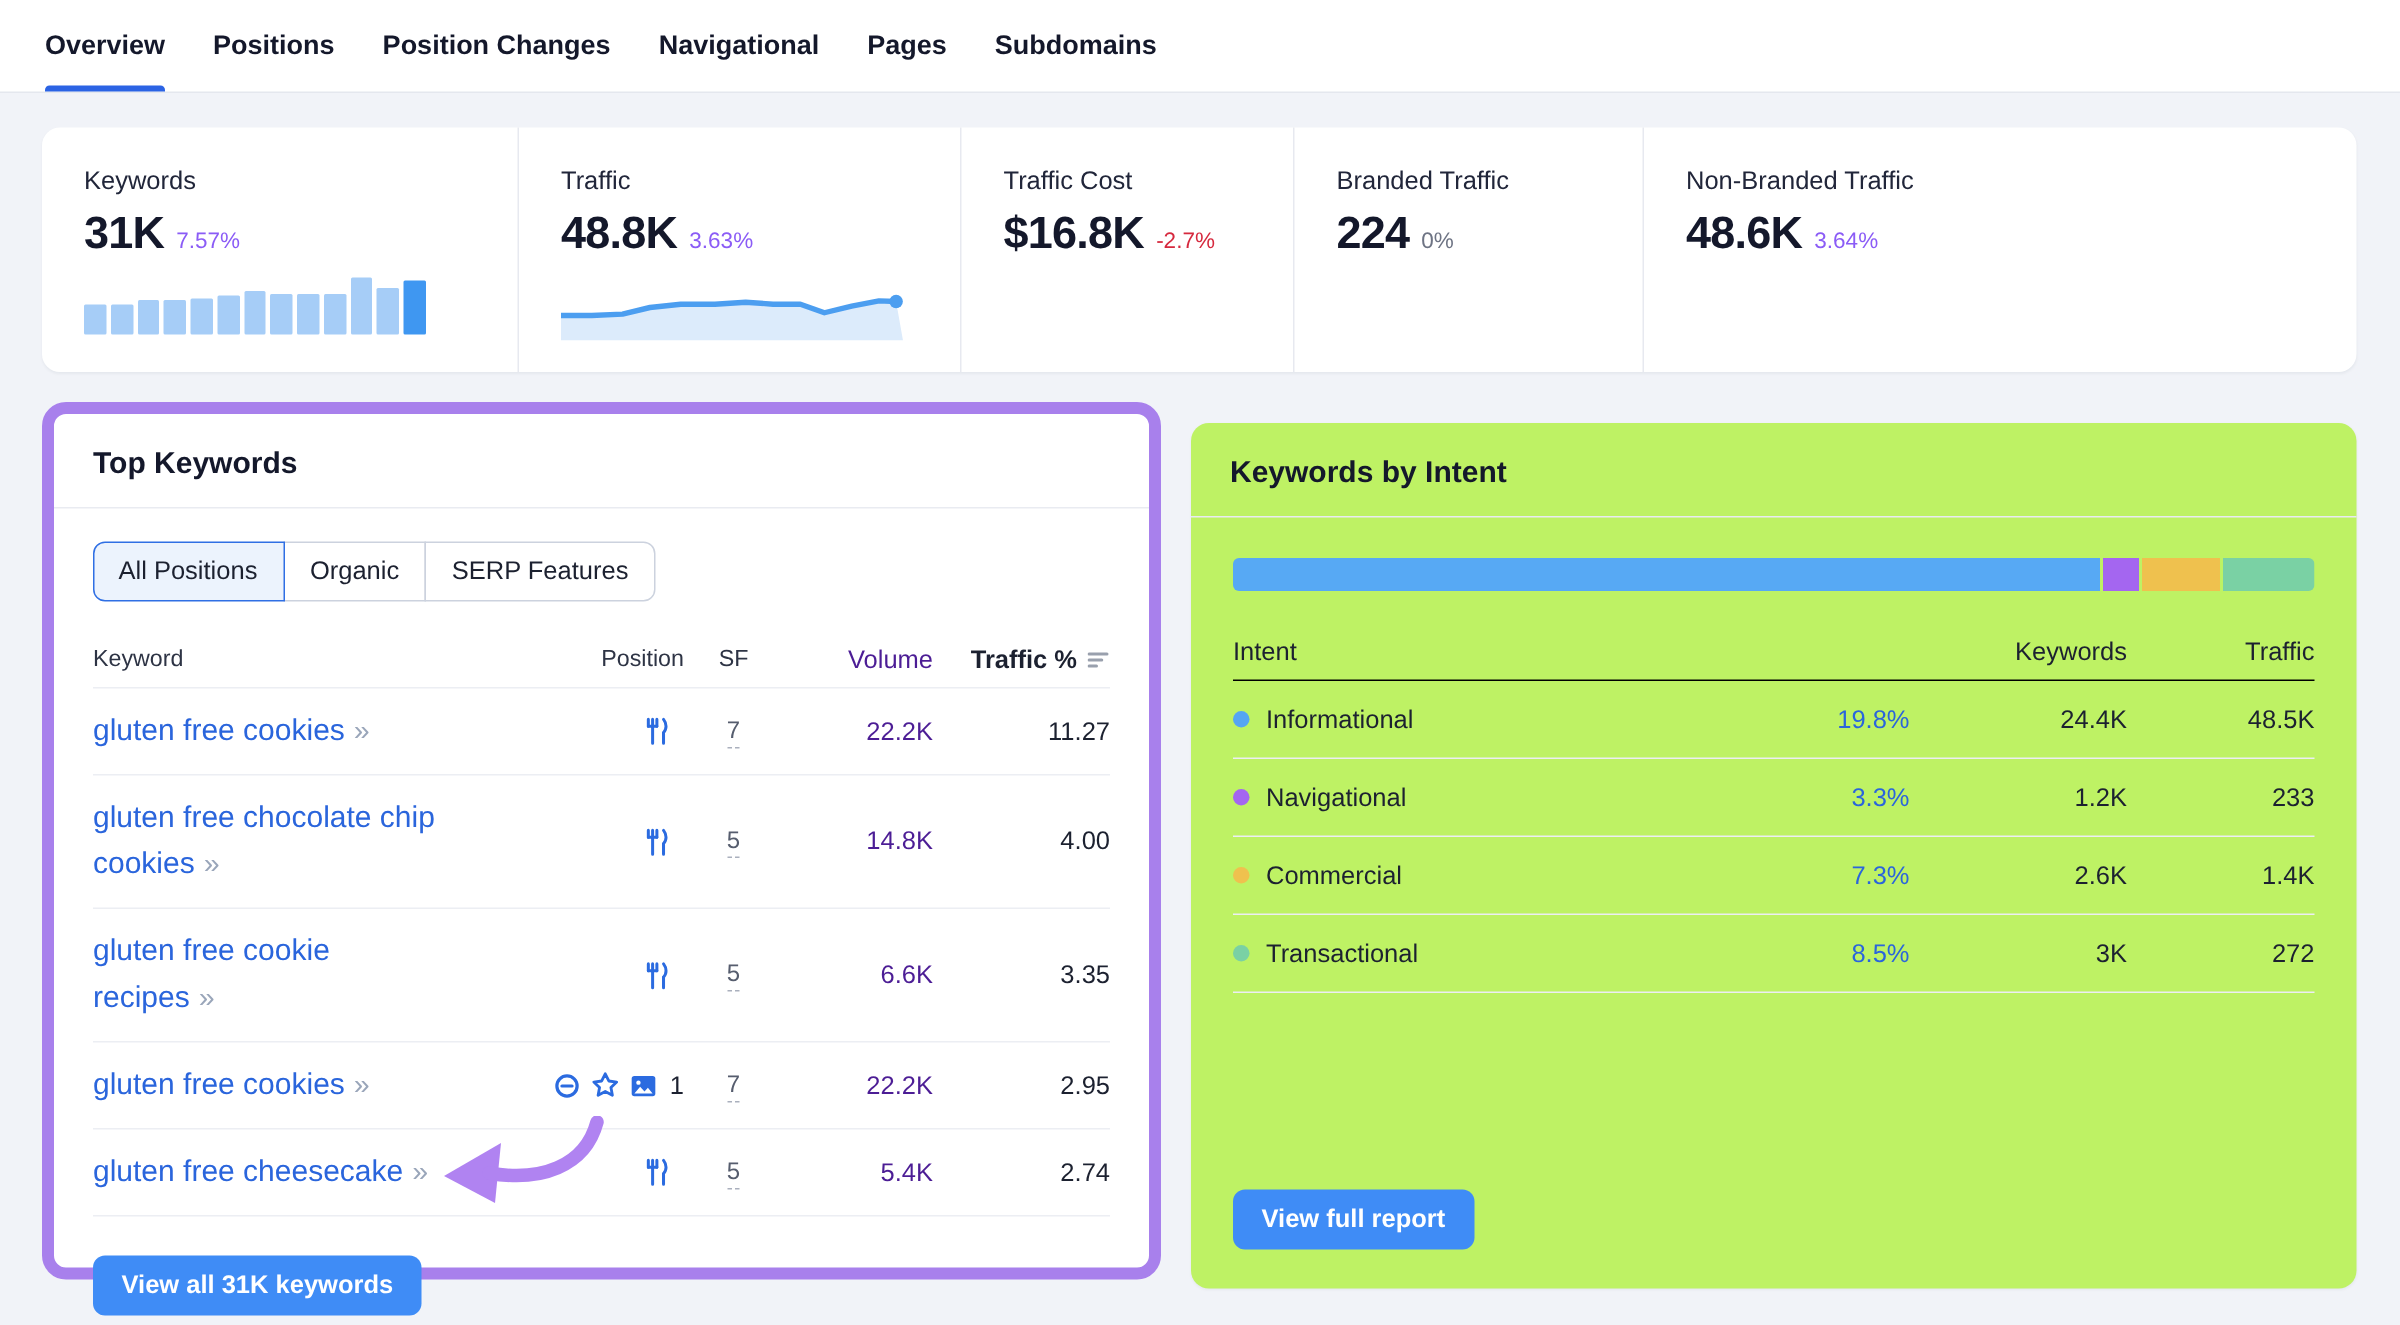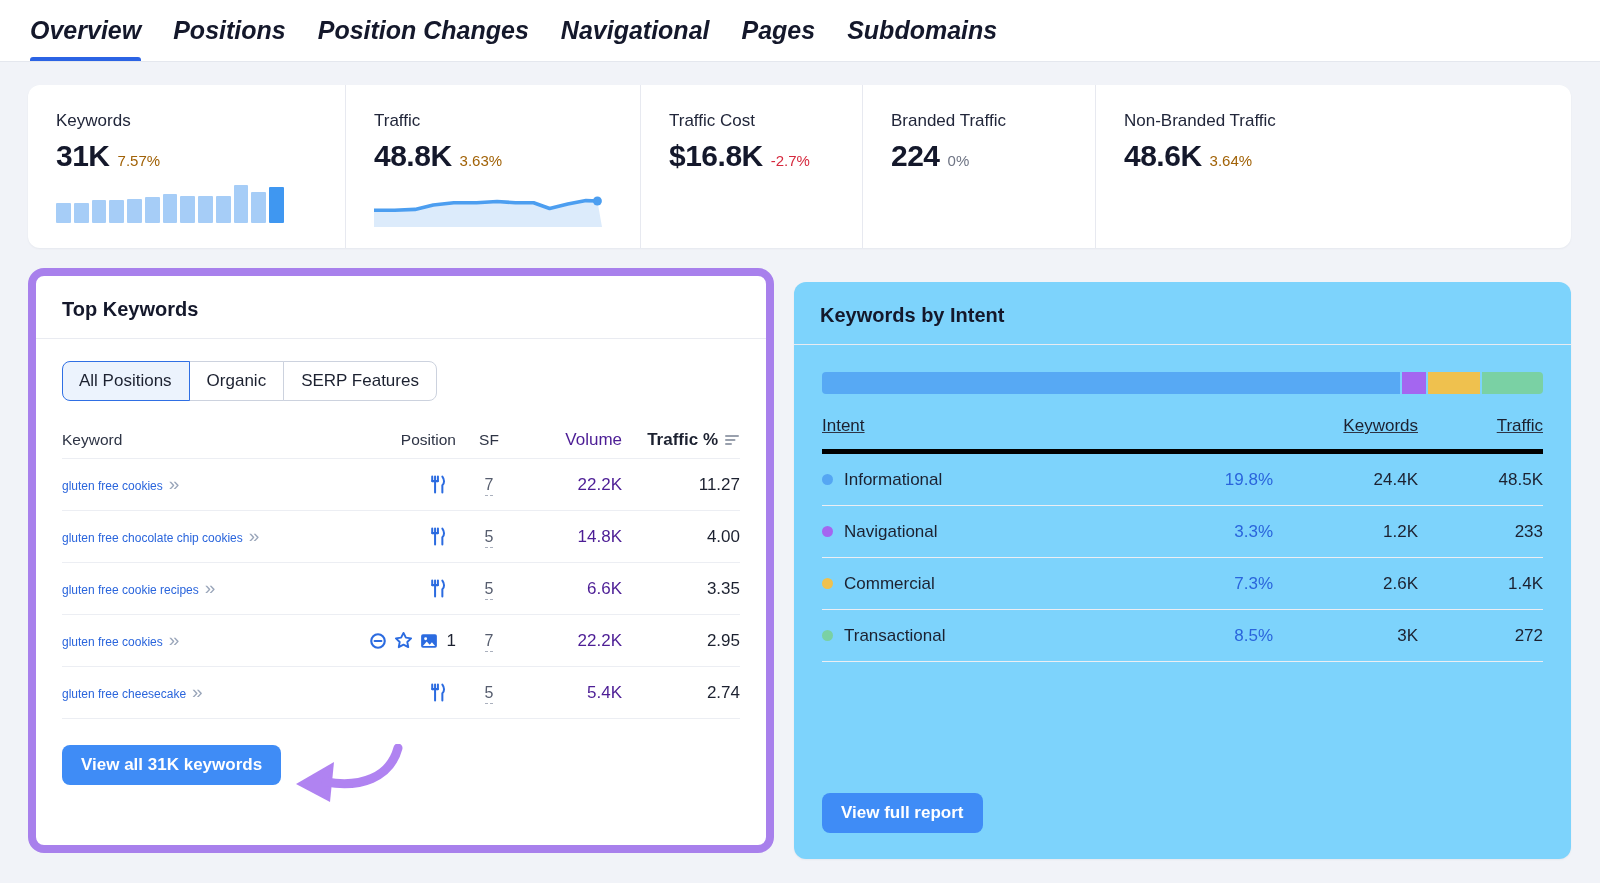--- a/index.html
+++ b/index.html
@@ -15,25 +15,24 @@
     background:#fff;
     border-bottom:1px solid #e4e7ee;
     height:62px;
     display:flex;
     align-items:stretch;
     padding-left:30px;
   }
   .topnav .tab {
     position:relative;
     display:flex; align-items:center;
-    font-size:25px; font-weight:700; color:#14182b;
+    font-size:18px; font-weight:700; color:#14182b;
     margin-right:32px;
     cursor:pointer;
     white-space:nowrap;
-    font-style:italic;
   }
   .topnav .tab--active::after {
     content:""; position:absolute; left:0; right:0; bottom:0;
     height:4px; background:#2b63e4; border-radius:3px 3px 0 0;
   }
   
   .stats-card {
     margin:23px 29px 0 28px;
     background:#fff;
     border-radius:12px;
@@ -48,21 +47,21 @@
   .stat + .stat { border-left:1px solid #e7e9f0; }
   .stat--keywords   { width:317px; }
   .stat--traffic    { width:295px; }
   .stat--cost       { width:222px; }
   .stat--branded    { width:233px; }
   .stat--nonbranded { flex:1; }
   .stat-label { font-size:17px; color:#21263a; margin-bottom:8px; }
   .stat-valrow { display:flex; align-items:baseline; gap:8px; }
   .stat-value { font-size:30px; font-weight:800; letter-spacing:-.5px; color:#14182b; }
   .stat-delta { font-size:15px; font-weight:400; }
-  .delta--green { color:#a16207; }
+  .delta--green { color:#8b5cf6; }
   .delta--red   { color:#d6293e; }
   .delta--gray  { color:#6e7484; }
   .mini-chart { margin-top:10px; height:40px; width:228px; position:relative; }
   .mini-bars { display:flex; align-items:flex-end; gap:3px; height:40px; }
   .mini-bar { flex:1; background:#a6cdf7; border-radius:1px; }
   .mini-bar--last { background:#3f97f1; }
   
   .main-row {
     display:flex;
     align-items:flex-start;
@@ -108,21 +107,21 @@
     font-size:15.5px; color:#2e3445;
     border-bottom:1px solid #eceef3;
   }
   .tk-row { border-bottom:1px solid #eceef3; padding:13px 0; min-height:52px; }
   .c-kw  { flex:1; padding-right:6px; }
   .c-pos { width:150px; display:flex; justify-content:flex-end; align-items:center; gap:7px; }
   .c-sf  { width:66px; text-align:center; }
   .c-vol { width:100px; text-align:right; font-size:17px; color:#4c1d95; }
   .c-traf{ width:118px; text-align:right; font-size:17px; color:#1c2130; }
   .c-traf--head { display:flex; justify-content:flex-end; align-items:center; gap:7px;font-weight:bold; }
-  .kw-link { font-size:12px; color:#2a65dc; cursor:pointer; line-height:1.55; }
+  .kw-link { font-size:20px; color:#2a65dc; cursor:pointer; line-height:1.55; }
   .kw-chev { color:#9aa6ba; font-size:19px; margin-left:6px; cursor:pointer; }
   .sf-num {
     font-size:16px; color:#565d6e;
     border-bottom:1.5px dashed #aab0bd;
     padding-bottom:2px; cursor:pointer;
   }
   .pos-num { font-size:17px; color:#1c2130; margin-left:2px; }
   .pos-icons { display:flex; align-items:center; gap:7px; }
   .pos-icons svg { display:block; }
   .tk-footer { padding:26px 26px 0; }
@@ -134,39 +133,38 @@
     border:none; border-radius:8px;
     cursor:pointer;
     font-family:"Liberation Sans", sans-serif;
   }
   .arrow-overlay { position:absolute; left:258px; top:468px; pointer-events:none; }
   
   .intent-panel {
     flex:1;
     height:577px;
     margin-top:14px;
-    background:#7dd3fc;
+    background:#bef264;
     border-radius:12px;
     box-shadow:0 1px 2px rgba(25,30,60,.05);
     display:flex; flex-direction:column;
   }
   .intent-bar {
     margin:27px 28px 4px;
     height:22px;
     display:flex; gap:2px;
     border-radius:4px; overflow:hidden;
   }
   .intent-seg { height:100%; }
   .intent-head {
     margin:18px 28px 0;
-    display:flex; align-items:flex-start;
+    display:flex; align-items:center;
     height:38px;
     font-size:15.5px; color:#2e3445;
-    border-bottom:5px solid #000000;
-    text-decoration:underline;
+    border-bottom:1px solid #000000;
   }
   .intent-row {
     margin:0 28px;
     height:52px;
     display:flex; align-items:center;
     border-bottom:1px solid #eceef3;
   }
   .ci-name { flex:1; display:flex; align-items:center; gap:11px; font-size:17px; color:#1c2130; }
   .intent-dot { width:11px; height:11px; border-radius:50%; flex:0 0 auto; }
   .ci-pct { width:110px; text-align:right; }

